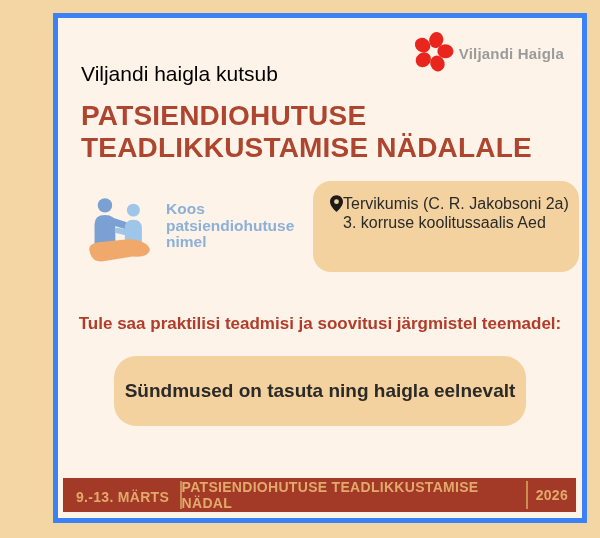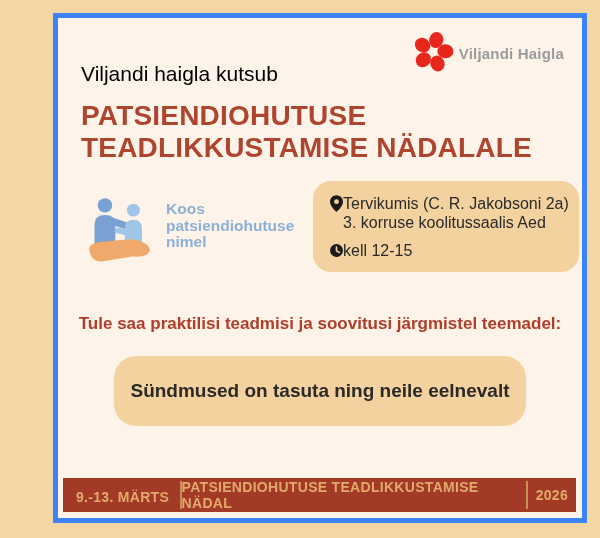--- a/index.html
+++ b/index.html
@@ -133,35 +133,26 @@
         <span class="pin-wrap">
           <svg width="13" height="17" viewBox="0 0 14 18">
             <path fill="#1d1b1a" fill-rule="evenodd" d="M7 0 C3.1 0 0 3.1 0 7 c0 5.2 7 11 7 11 s7 -5.8 7 -11 C14 3.1 10.9 0 7 0 Z M7 9.6 A2.6 2.6 0 1 1 7 4.4 A2.6 2.6 0 0 1 7 9.6 Z"></path>
           </svg>
         </span>
         <div class="txt">
           <div>Tervikumis (C. R. Jakobsoni 2a)</div>
           <div>3. korruse koolitussaalis Aed</div>
         </div>
       </div>
-      <div class="info-row">
-        <span class="clock-wrap">
-          <svg width="13" height="13" viewBox="0 0 14 14">
-            <circle cx="7" cy="7" r="7" fill="#1d1b1a"></circle>
-            <path d="M7 3.2 L7 7.4 L10.2 9.1" stroke="#f3d2a0" stroke-width="1.8" fill="none" stroke-linecap="round"></path>
-          </svg>
-        </span>
-        <div class="txt">kell 12-15</div>
-      </div>
     </div>
 
     <div class="lead">Tule saa praktilisi teadmisi ja soovitusi järgmistel teemadel:</div>
 
     <div class="note">
-      <div>Sündmused on tasuta ning neile eelnevalt</div>
+      <div>Sündmused on tasuta ning haigla eelnevalt</div>
     </div>
 
     <div class="footer-bar">
       <div class="footer-cell footer-dates">9.-13. MÄRTS</div>
       <div class="v-divider"></div>
       <div class="footer-cell footer-center">PATSIENDIOHUTUSE TEADLIKKUSTAMISE NÄDAL</div>
       <div class="v-divider"></div>
       <div class="footer-cell footer-year">2026</div>
     </div>
 

